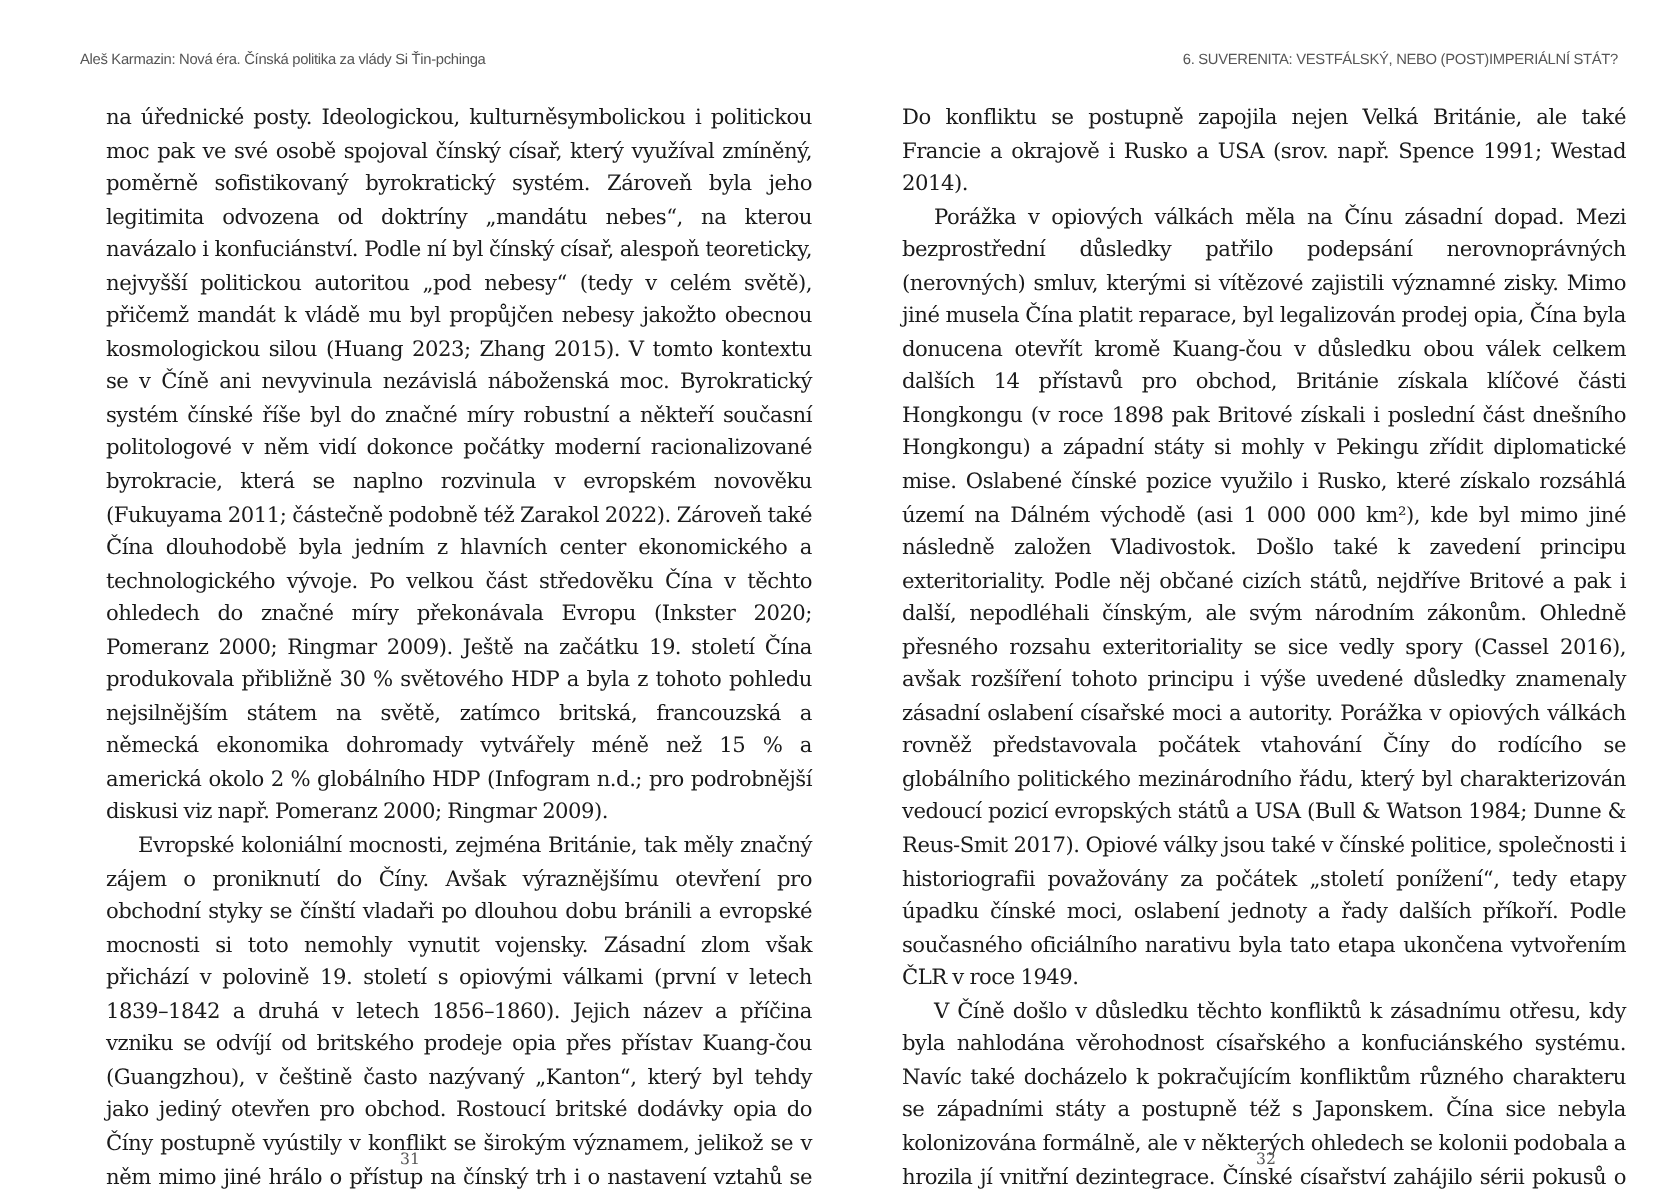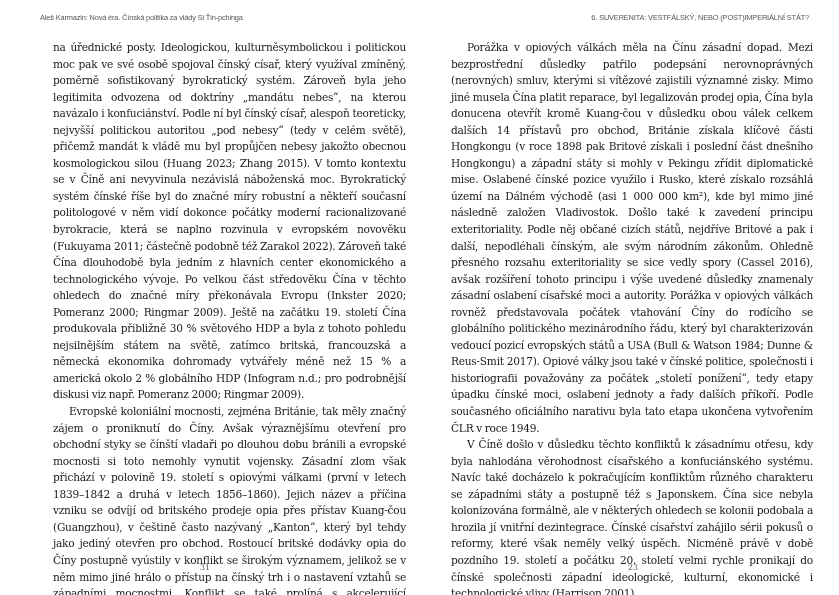--- a/index.html
+++ b/index.html
@@ -1,17 +1,17 @@
 <!DOCTYPE html>
 <html><head>
 <meta charset="utf-8">
 <style>
   html, body { margin: 0; padding: 0; background: #ffffff; }
   body { width: 839px; height: 595px; position: relative; overflow: hidden; color: #1d1d1d; }
-  .page { position: absolute; top: 0; height: 441px; }
+  .page { position: absolute; top: 12px; height: 441px; }
   .page-left { left: 0; width: 420px; }
   .page-right { left: 420px; width: 419px; }
   .running-head {
     position: absolute; top: 13px;
     font-family: "Liberation Sans", sans-serif;
     font-size: 7.4px; color: #555; letter-spacing: -0.15px; white-space: nowrap;
   }
   .page-left .running-head { left: 40px; }
   .page-right .running-head { right: 30px; }
   .body-text {
@@ -40,17 +40,18 @@
   <div class="body-text">
     <p>na úřednické posty. Ideologickou, kulturněsymbolickou i politickou moc pak ve své osobě spojoval čínský císař, který využíval zmíněný, poměrně sofistikovaný byrokratický systém. Zároveň byla jeho legitimita odvozena od doktríny „mandátu nebes“, na kterou navázalo i konfuciánství. Podle ní byl čínský císař, alespoň teoreticky, nejvyšší politickou autoritou „pod nebesy“ (tedy v celém světě), přičemž mandát k vládě mu byl propůjčen nebesy jakožto obecnou kosmologickou silou (Huang 2023; Zhang 2015). V tomto kontextu se v Číně ani nevyvinula nezávislá náboženská moc. Byrokratický systém čínské říše byl do značné míry robustní a někteří současní politologové v něm vidí dokonce počátky moderní racionalizované byrokracie, která se naplno rozvinula v evropském novověku (Fukuyama 2011; částečně podobně též Zarakol 2022). Zároveň také Čína dlouhodobě byla jedním z hlavních center ekonomického a technologického vývoje. Po velkou část středověku Čína v těchto ohledech do značné míry překonávala Evropu (Inkster 2020; Pomeranz 2000; Ringmar 2009). Ještě na začátku 19. století Čína produkovala přibližně 30 % světového HDP a byla z tohoto pohledu nejsilnějším státem na světě, zatímco britská, francouzská a německá ekonomika dohromady vytvářely méně než 15 % a americká okolo 2 % globálního HDP (Infogram n.d.; pro podrobnější diskusi viz např. Pomeranz 2000; Ringmar 2009).</p>
     <p class="indent">Evropské koloniální mocnosti, zejména Británie, tak měly značný zájem o proniknutí do Číny. Avšak výraznějšímu otevření pro obchodní styky se čínští vladaři po dlouhou dobu bránili a evropské mocnosti si toto nemohly vynutit vojensky. Zásadní zlom však přichází v polovině 19. století s opiovými válkami (první v letech 1839–1842 a druhá v letech 1856–1860). Jejich název a příčina vzniku se odvíjí od britského prodeje opia přes přístav Kuang-čou (Guangzhou), v češtině často nazývaný „Kanton“, který byl tehdy jako jediný otevřen pro obchod. Rostoucí britské dodávky opia do Číny postupně vyústily v konflikt se širokým významem, jelikož se v něm mimo jiné hrálo o přístup na čínský trh i o nastavení vztahů se západními mocnostmi. Konflikt se také prolíná s akcelerující průmyslovou revolucí v Evropě, která mění globální rozložení sil a poprvé dává západním státům mocenskou převahu nad Čínou.</p>
   </div>
   <div class="page-number">31</div>
 </div>
 
 <div class="page page-right">
   <div class="running-head">6. SUVERENITA: VESTFÁLSKÝ, NEBO (POST)IMPERIÁLNÍ STÁT?</div>
   <div class="body-text">
+    <p>Do konfliktu se postupně zapojila nejen Velká Británie, ale také Francie a okrajově i Rusko a USA (srov. např. Spence 1991; Westad 2014).</p>
     <p class="indent">Porážka v opiových válkách měla na Čínu zásadní dopad. Mezi bezprostřední důsledky patřilo podepsání nerovnoprávných (nerovných) smluv, kterými si vítězové zajistili významné zisky. Mimo jiné musela Čína platit reparace, byl legalizován prodej opia, Čína byla donucena otevřít kromě Kuang-čou v důsledku obou válek celkem dalších 14 přístavů pro obchod, Británie získala klíčové části Hongkongu (v roce 1898 pak Britové získali i poslední část dnešního Hongkongu) a západní státy si mohly v Pekingu zřídit diplomatické mise. Oslabené čínské pozice využilo i Rusko, které získalo rozsáhlá území na Dálném východě (asi 1 000 000 km²), kde byl mimo jiné následně založen Vladivostok. Došlo také k zavedení principu exteritoriality. Podle něj občané cizích států, nejdříve Britové a pak i další, nepodléhali čínským, ale svým národním zákonům. Ohledně přesného rozsahu exteritoriality se sice vedly spory (Cassel 2016), avšak rozšíření tohoto principu i výše uvedené důsledky znamenaly zásadní oslabení císařské moci a autority. Porážka v opiových válkách rovněž představovala počátek vtahování Číny do rodícího se globálního politického mezinárodního řádu, který byl charakterizován vedoucí pozicí evropských států a USA (Bull &amp; Watson 1984; Dunne &amp; Reus-Smit 2017). Opiové války jsou také v čínské politice, společnosti i historiografii považovány za počátek „století ponížení“, tedy etapy úpadku čínské moci, oslabení jednoty a řady dalších příkoří. Podle současného oficiálního narativu byla tato etapa ukončena vytvořením ČLR v roce 1949.</p>
     <p class="indent">V Číně došlo v důsledku těchto konfliktů k zásadnímu otřesu, kdy byla nahlodána věrohodnost císařského a konfuciánského systému. Navíc také docházelo k pokračujícím konfliktům různého charakteru se západními státy a postupně též s Japonskem. Čína sice nebyla kolonizována formálně, ale v některých ohledech se kolonii podobala a hrozila jí vnitřní dezintegrace. Čínské císařství zahájilo sérii pokusů o reformy, které však neměly velký úspěch. Nicméně právě v době pozdního 19. století a počátku 20. století velmi rychle pronikají do čínské společnosti západní ideologické, kulturní, ekonomické i technologické vlivy (Harrison 2001).</p>
   </div>
-  <div class="page-number">23</div>
+  <div class="page-number">32</div>
 </div>
 
 </body></html>

